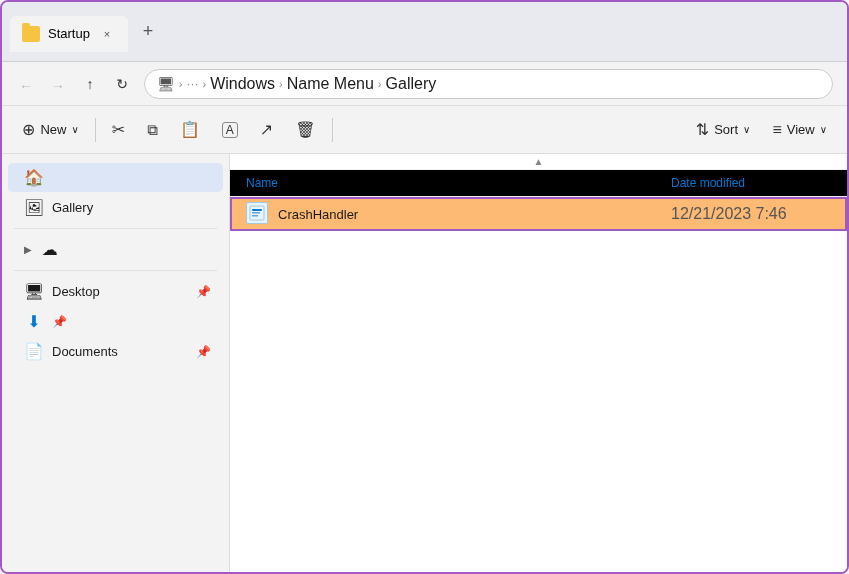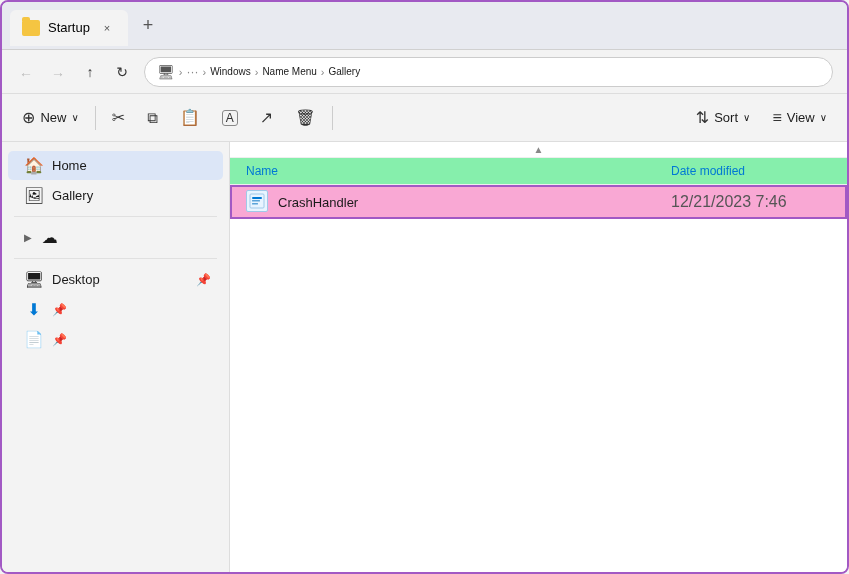--- a/index.html
+++ b/index.html
@@ -12,21 +12,21 @@
       overflow: hidden;
       border: 2px solid #a259c4;
       border-radius: 8px;
     }
 
     
     .title-bar {
       display: flex;
       align-items: center;
       background: #e8eaf0;
-      height: 48px;
+      height: 60px;
       padding: 4px 8px;
       border-bottom: 1px solid #d0d0d0;
     }
     .tab-active {
       display: flex;
       align-items: center;
       gap: 8px;
       background: #f3f3f3;
       border-radius: 6px 6px 0 0;
       padding: 6px 12px;
@@ -107,21 +107,21 @@
       padding: 0 12px;
       margin: 0 4px;
       gap: 4px;
       overflow: hidden;
     }
     .path-monitor-icon {
       font-size: 14px;
       color: #555;
     }
     .path-sep { color: #888; font-size: 11px; }
-    .path-segment { color: #1a1a1a; font-size: 10px; }
+    .path-segment { color: #1a1a1a; font-size: 16px; }
     .path-ellipsis { color: #888; font-size: 12px; cursor: pointer; }
 
     
     .toolbar {
       display: flex;
       align-items: center;
       background: #f3f3f3;
       height: 48px;
       padding: 0 10px;
       border-bottom: 1px solid #ddd;
@@ -190,36 +190,36 @@
     .content {
       flex: 1;
       background: white;
       overflow: auto;
     }
     .content-header {
       display: flex;
       align-items: center;
       padding: 6px 16px;
       border-bottom: 1px solid #eee;
-      background: #86efac;
+      background: #000000;
       font-size: 12px;
       color: #0078d4;
     }
     .col-name { flex: 1; cursor: pointer; }
     .col-date { width: 160px; cursor: pointer; }
 
     .file-row {
       display: flex;
       align-items: center;
       padding: 5px 16px;
       cursor: pointer;
       gap: 8px;
     }
     .file-row.selected {
-      background: #f9a8d4;
+      background: #fdba74;
       outline: 2px solid #a259c4;
       outline-offset: -2px;
     }
     .file-icon {
       width: 24px;
       height: 24px;
       position: relative;
       flex-shrink: 0;
     }
     .file-icon-inner {
@@ -309,21 +309,20 @@
     <span>View</span>
     <span style="font-size:10px;">∨</span>
   </div>
 </div>
 
 <div class="main">
 
   <div class="sidebar">
     <div class="sidebar-item active">
       <span class="sidebar-item-icon">🏠</span>
-      <span class="sidebar-item-label">Home</span>
     </div>
     <div class="sidebar-item">
       <span class="sidebar-item-icon">🖼</span>
       <span class="sidebar-item-label">Gallery</span>
     </div>
     <div class="sidebar-divider"></div>
     <div class="sidebar-item">
       <span class="sidebar-expand">▶</span>
       <span class="sidebar-item-icon">☁</span>
     </div>
@@ -332,20 +331,21 @@
       <span class="sidebar-item-icon">🖥</span>
       <span class="sidebar-item-label">Desktop</span>
       <span class="sidebar-item-pin">📌</span>
     </div>
     <div class="sidebar-item">
       <span class="sidebar-item-icon" style="color:#0078d4;">⬇</span>
       <span class="sidebar-item-pin">📌</span>
     </div>
     <div class="sidebar-item">
       <span class="sidebar-item-icon">📄</span>
+      <span class="sidebar-item-label">Documents</span>
       <span class="sidebar-item-pin">📌</span>
     </div>
   </div>
 
   <div class="content">
 
     <div style="display:flex;justify-content:center;padding:2px 0;border-bottom:1px solid #eee;">
       <span style="font-size:10px;color:#888;">▲</span>
     </div>
 

